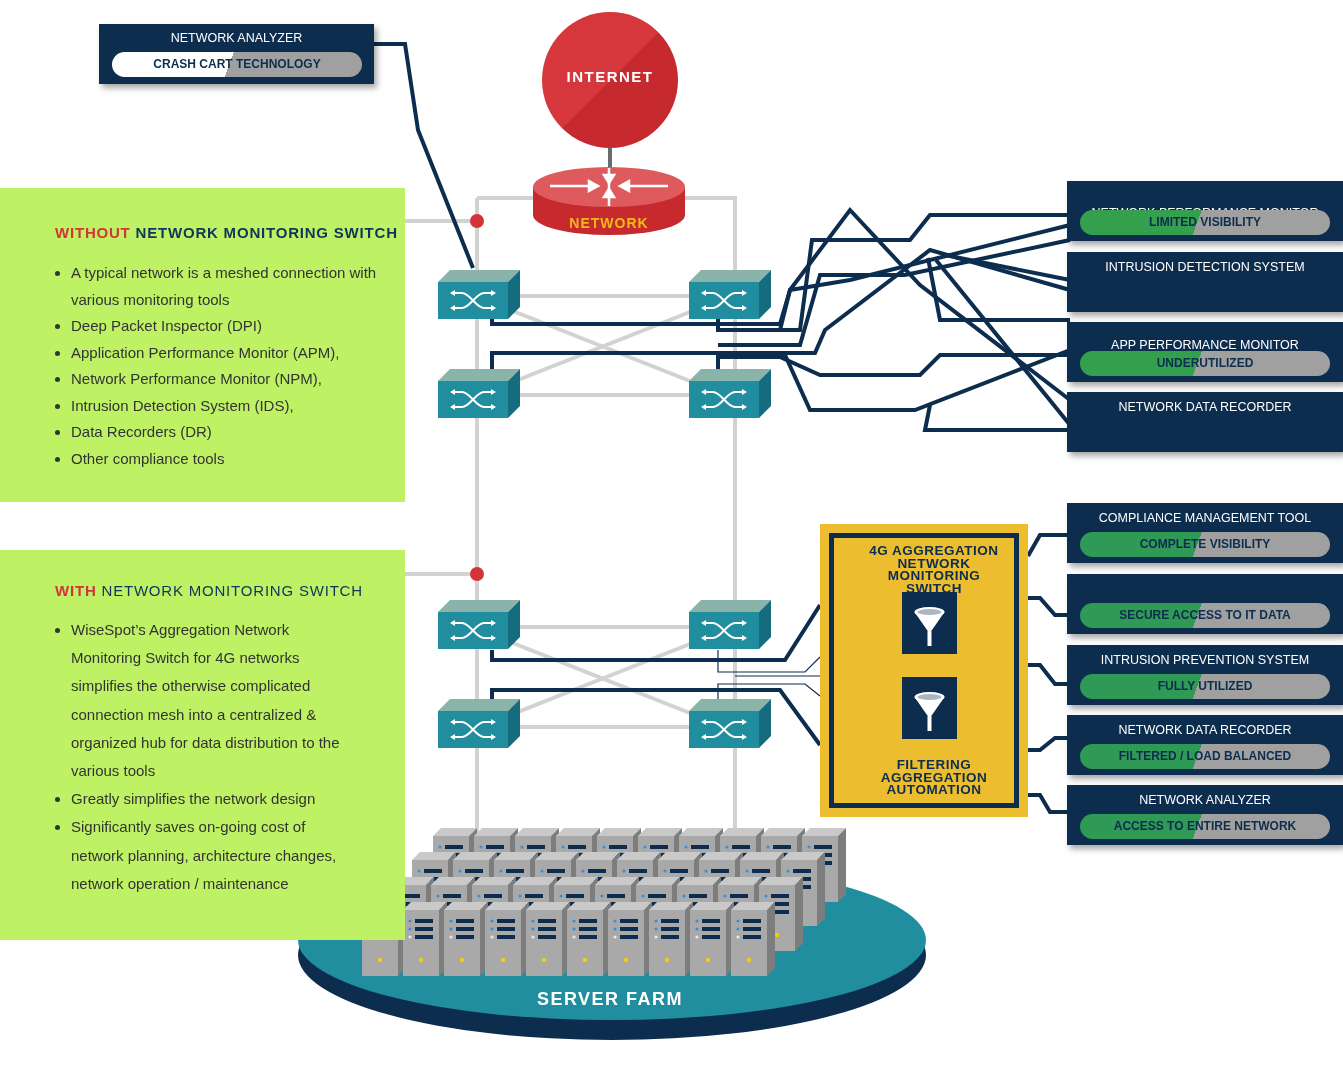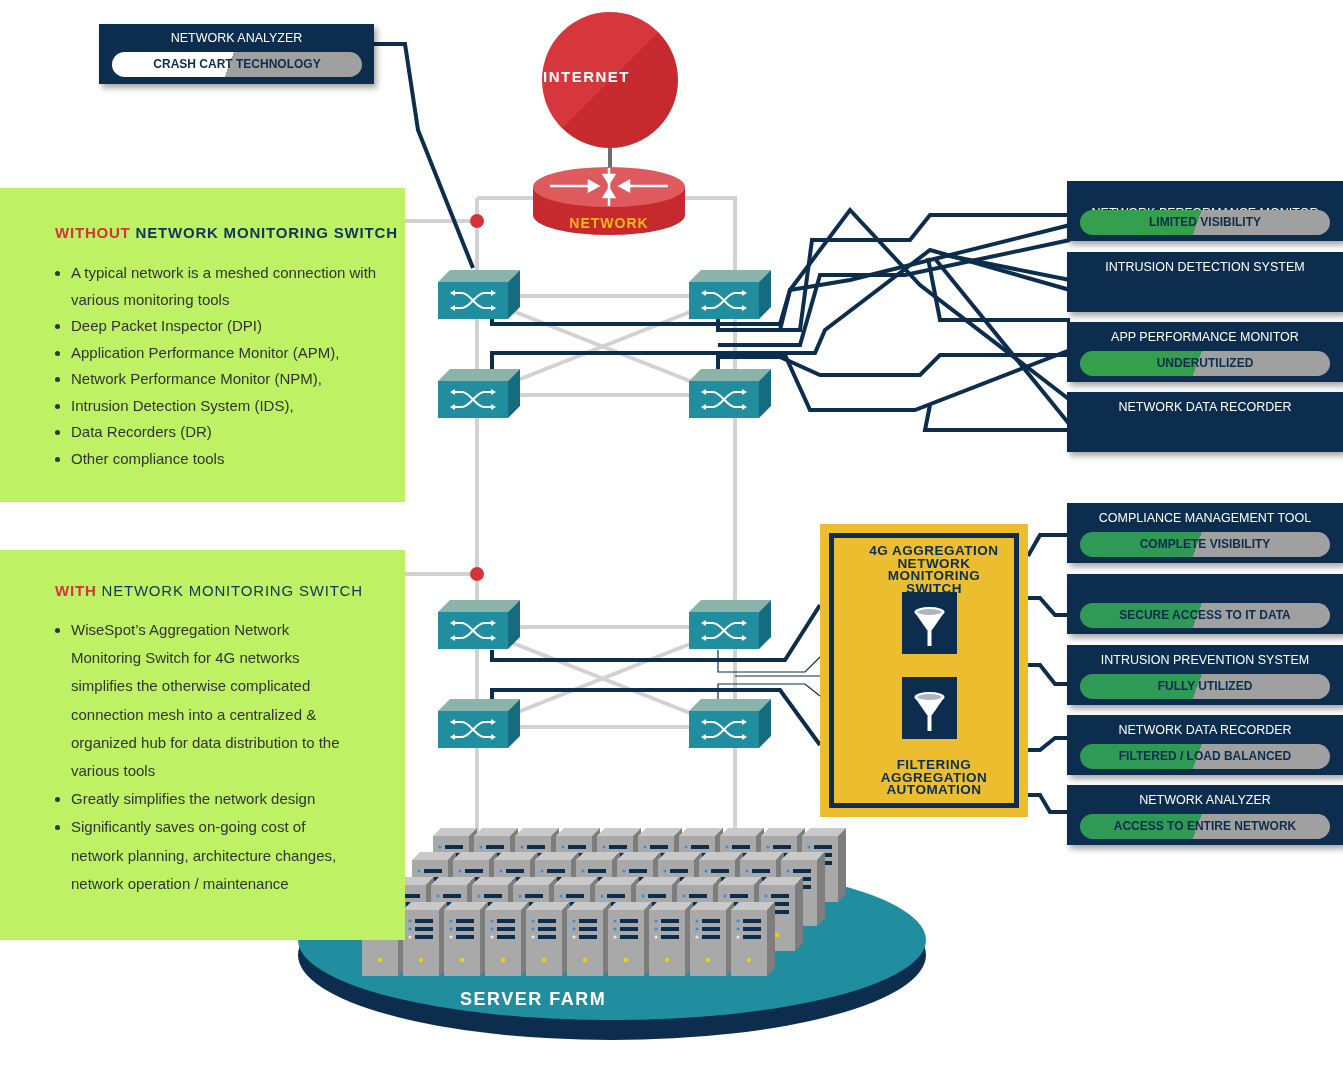--- a/index.html
+++ b/index.html
@@ -28,23 +28,23 @@
 
   
   #hub { position: absolute; left: 820px; top: 524px; width: 208px; height: 293px; background: #ecbd2f; }
   #hub .hub-inner { position: absolute; left: 9px; top: 9px; right: 9px; bottom: 9px; border: 5px solid #0d2d4e; }
   #hub .hub-title, #hub .hub-foot { position: absolute; left: 0; right: 0; text-align: center; color: #0d2d4e; font-weight: bold; font-size: 13.5px; line-height: 12.6px; letter-spacing: 0.5px; margin-left: 20px; }
   #hub .hub-title { top: 7px; }
   #hub .hub-foot { top: 221px; }
   #hub .hub-line { display: block; }
   .funnel { position: absolute; left: 68px; width: 55px; height: 62px; background: #0d2d4e; }
 
-  .label-internet { position: absolute; left: 543px; top: 68px; width: 134px; color: #fff; font-weight: bold; font-size: 15px; letter-spacing: 1.5px; }
+  .label-internet { position: absolute; left: 543px; top: 68px; width: 134px; text-align: center; color: #fff; font-weight: bold; font-size: 15px; letter-spacing: 1.5px; }
   .label-network { position: absolute; left: 533px; top: 215px; width: 152px; text-align: center; color: #f3b819; font-weight: bold; font-size: 14px; letter-spacing: 1px; }
-  .label-server { position: absolute; left: 460px; top: 989px; width: 300px; text-align: left; color: #fff; font-size: 18px; letter-spacing: 1.5px; font-weight: bold; }
+  .label-server { position: absolute; left: 460px; top: 989px; width: 300px; text-align: center; color: #fff; font-size: 18px; letter-spacing: 1.5px; font-weight: bold; }
 
   
   #top-analyzer { left: 99px; top: 24px; width: 275px; height: 60px; }
 </style>
 </head>
 <body>
 
 <svg id="diagram" width="1343" height="1073" viewBox="0 0 1343 1073" xmlns="http://www.w3.org/2000/svg">
   <defs>
     <linearGradient id="redGrad" x1="0" y1="0" x2="1" y2="1">
@@ -278,21 +278,21 @@
     <div class="card" style="left: 1067px; top: 181px; width: 276px; height: 60px;">
       <div class="card-title" style="top: 25px;">NETWORK PERFORMANCE MONITOR</div>
       <div class="card-bar" style="left: 13px; top: 29px; width: 250px; background: linear-gradient(110deg, rgb(52, 160, 78) 0px, rgb(52, 160, 78) 47%, rgb(160, 160, 160) 47%, rgb(160, 160, 160) 100%);">
         <div class="bar-label">LIMITED VISIBILITY</div>
       </div>
     </div>
     <div class="card" style="left: 1067px; top: 252px; width: 276px; height: 60px;">
       <div class="card-title" style="top: 8px;">INTRUSION DETECTION SYSTEM</div>
     </div>
     <div class="card" style="left: 1067px; top: 322px; width: 276px; height: 60px;">
-      <div class="card-title" style="top: 8px;">APP PERFORMANCE MONITOR</div>
+      <div class="card-title" style="top: 16px;">APP PERFORMANCE MONITOR</div>
       <div class="card-bar" style="left: 13px; top: 29px; width: 250px; background: linear-gradient(110deg, rgb(52, 160, 78) 0px, rgb(52, 160, 78) 47%, rgb(160, 160, 160) 47%, rgb(160, 160, 160) 100%);">
         <div class="bar-label">UNDERUTILIZED</div>
       </div>
     </div>
     <div class="card" style="left: 1067px; top: 392px; width: 276px; height: 60px;">
       <div class="card-title" style="top: 8px;">NETWORK DATA RECORDER</div>
     </div>
   </div>
 <div id="tools-with">
     <div class="card" style="left: 1067px; top: 503px; width: 276px; height: 60px;">

